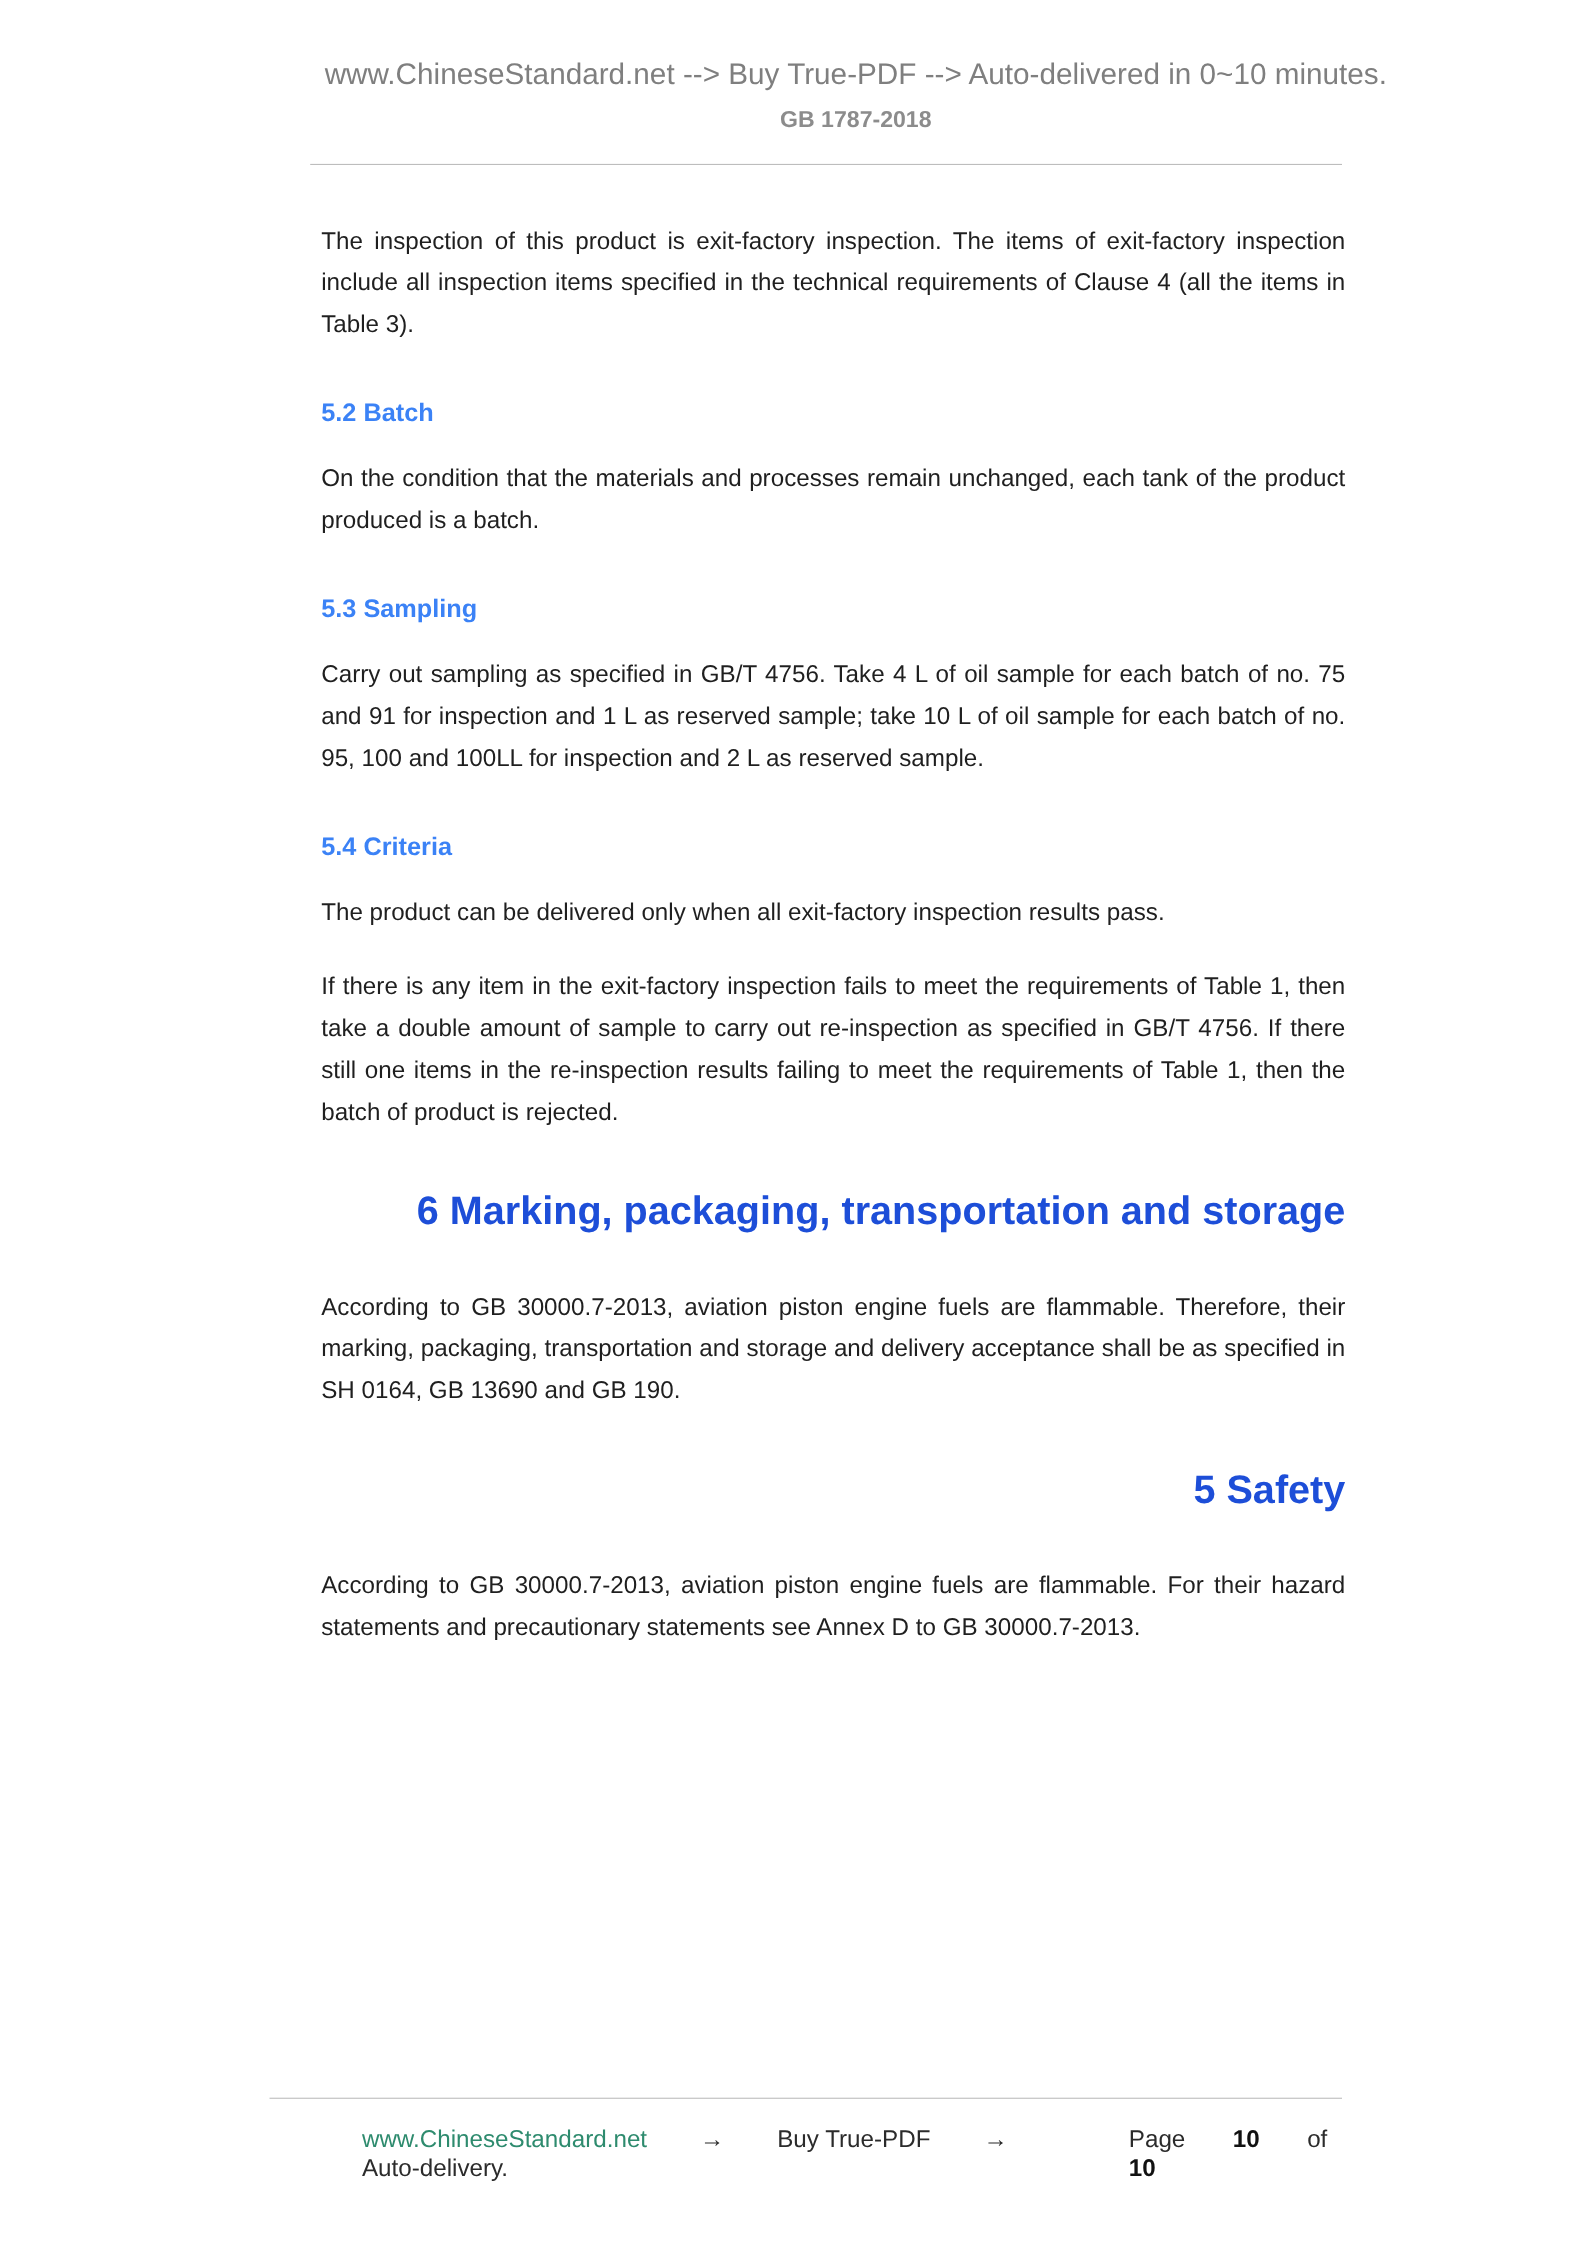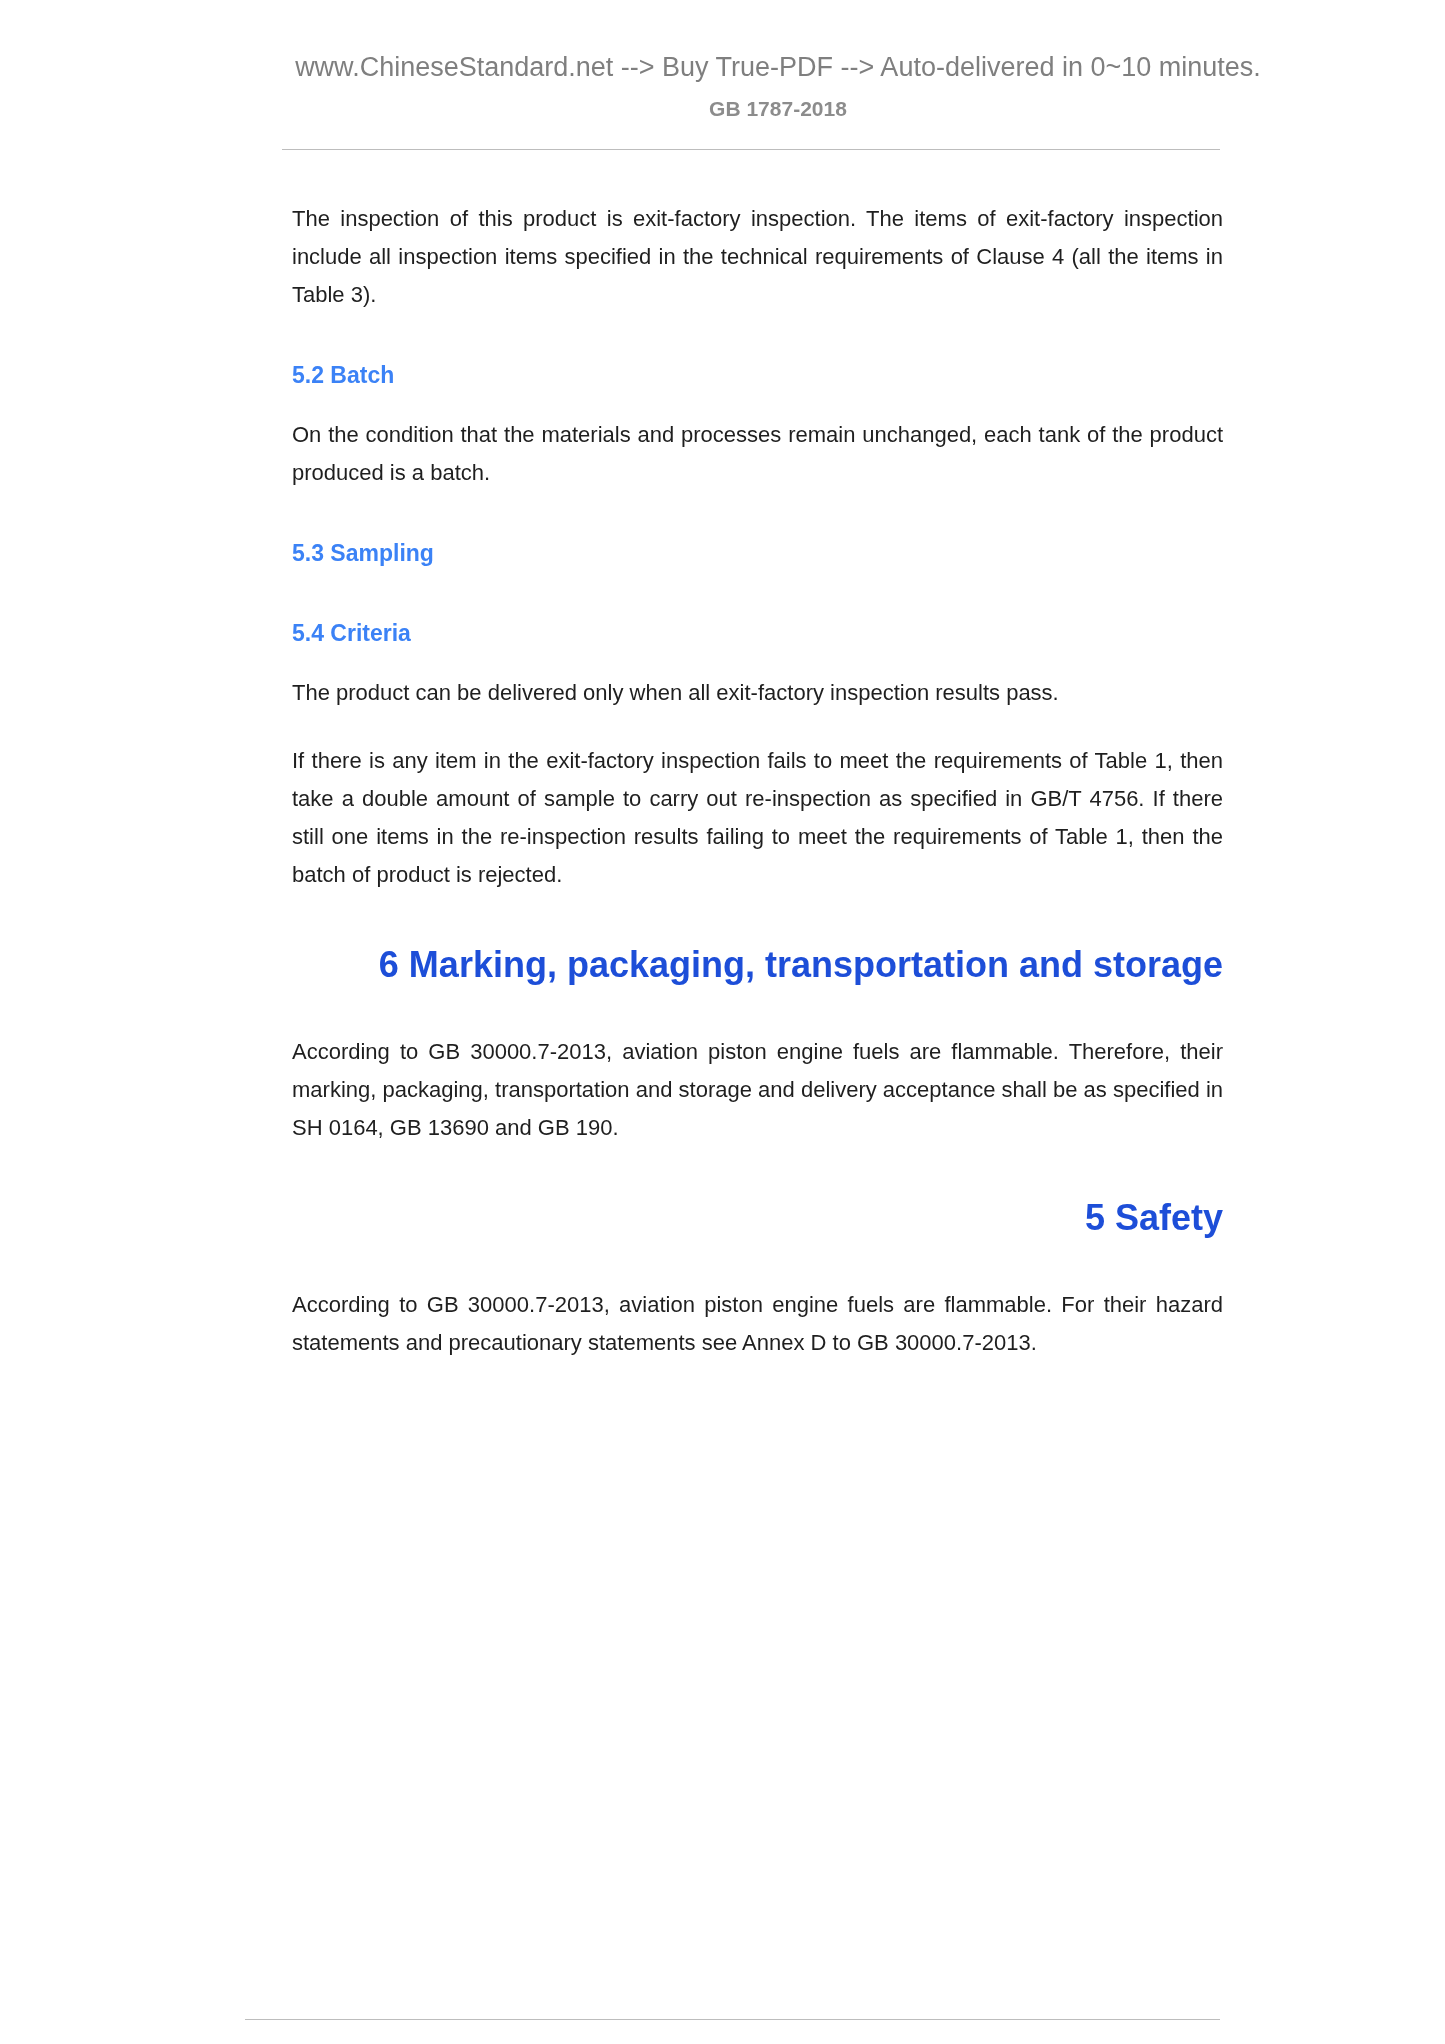--- a/index.html
+++ b/index.html
@@ -84,31 +84,47 @@
     <hr class="rule header-rule">
   </header>
 
   <main class="content">
     <p class="para">The inspection of this product is exit-factory inspection. The items of exit-factory inspection include all inspection items specified in the technical requirements of Clause 4 (all the items in Table 3).</p>
 
     <h3 class="sub-heading">5.2 Batch</h3>
     <p class="para">On the condition that the materials and processes remain unchanged, each tank of the product produced is a batch.</p>
 
     <h3 class="sub-heading">5.3 Sampling</h3>
+    <p class="para">Carry out sampling as specified in GB/T 4756. Take 4 L of oil sample for each batch of no. 75 and 91 for inspection and 1 L as reserved sample; take 10 L of oil sample for each batch of no. 95, 100 and 100LL for inspection and 2 L as reserved sample.</p>
 
     <h3 class="sub-heading">5.4 Criteria</h3>
     <p class="para">The product can be delivered only when all exit-factory inspection results pass.</p>
 
     <p class="para">If there is any item in the exit-factory inspection fails to meet the requirements of Table 1, then take a double amount of sample to carry out re-inspection as specified in GB/T 4756. If there still one items in the re-inspection results failing to meet the requirements of Table 1, then the batch of product is rejected.</p>
 
     <h1 class="chapter-heading">6 Marking, packaging, transportation and storage</h1>
     <p class="para">According to GB 30000.7-2013, aviation piston engine fuels are flammable. Therefore, their marking, packaging, transportation and storage and delivery acceptance shall be as specified in SH 0164, GB 13690 and GB 190.</p>
 
     <h1 class="chapter-heading">5 Safety</h1>
     <p class="para">According to GB 30000.7-2013, aviation piston engine fuels are flammable. For their hazard statements and precautionary statements see Annex D to GB 30000.7-2013.</p>
 
   </main>
 
   <footer class="page-footer">
     <hr class="rule footer-rule">
+    <div class="footer-row">
+      <div class="footer-left">
+        <a class="footer-link">www.ChineseStandard.net</a>
+        <span class="footer-arrow">→</span>
+        <span>Buy True-PDF</span>
+        <span class="footer-arrow">→</span>
+        <span>Auto-delivery.</span>
+      </div>
+      <div class="footer-right">
+        <span>Page</span>
+        <b>10</b>
+        <span>of</span>
+        <b>10</b>
+      </div>
+    </div>
   </footer>
 
 </div>
 
 </body></html>

